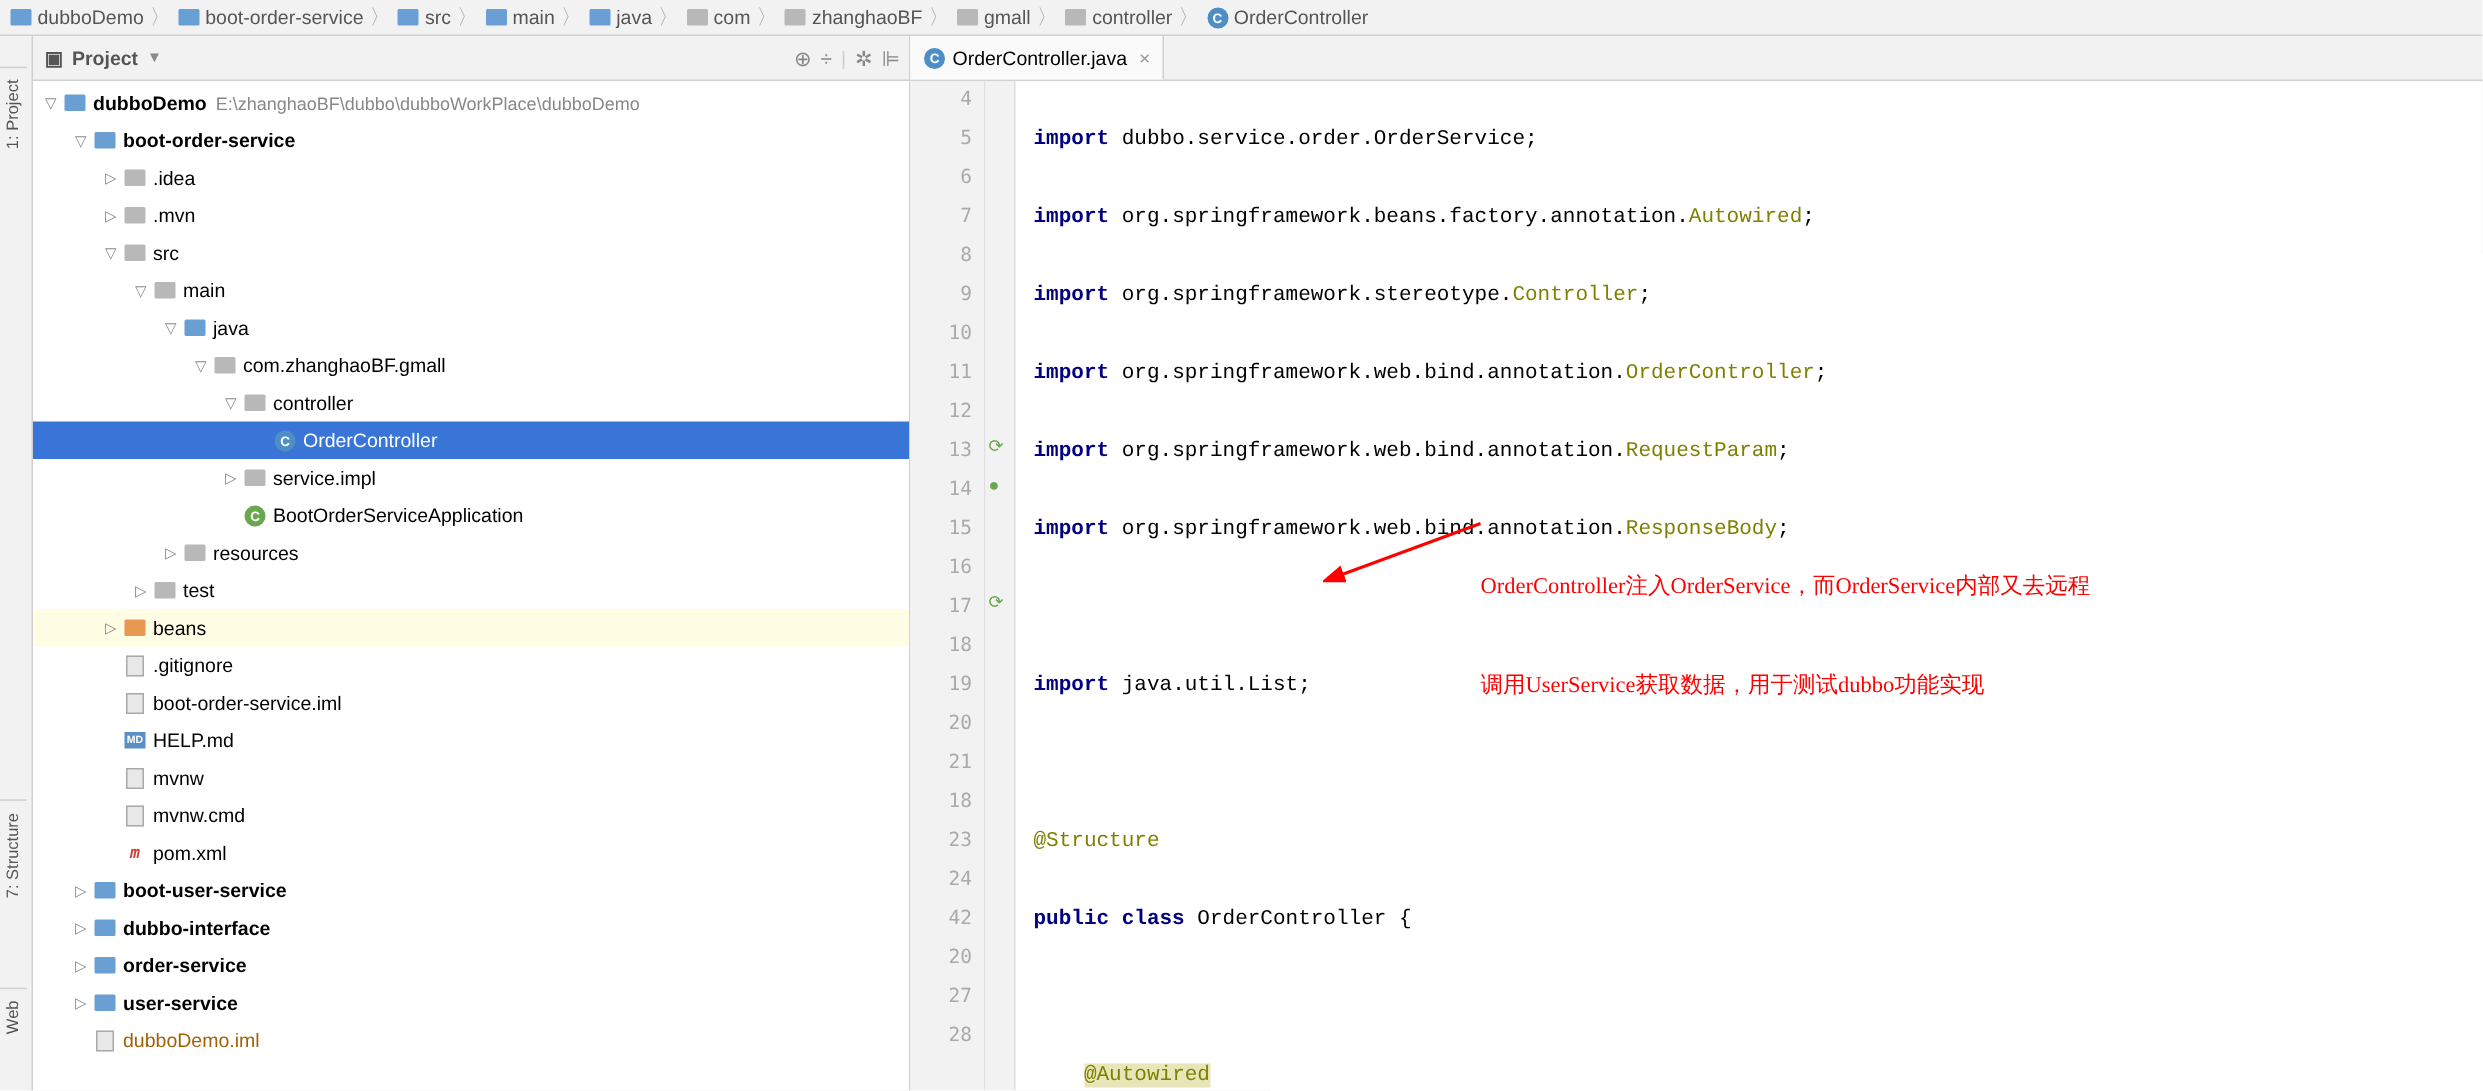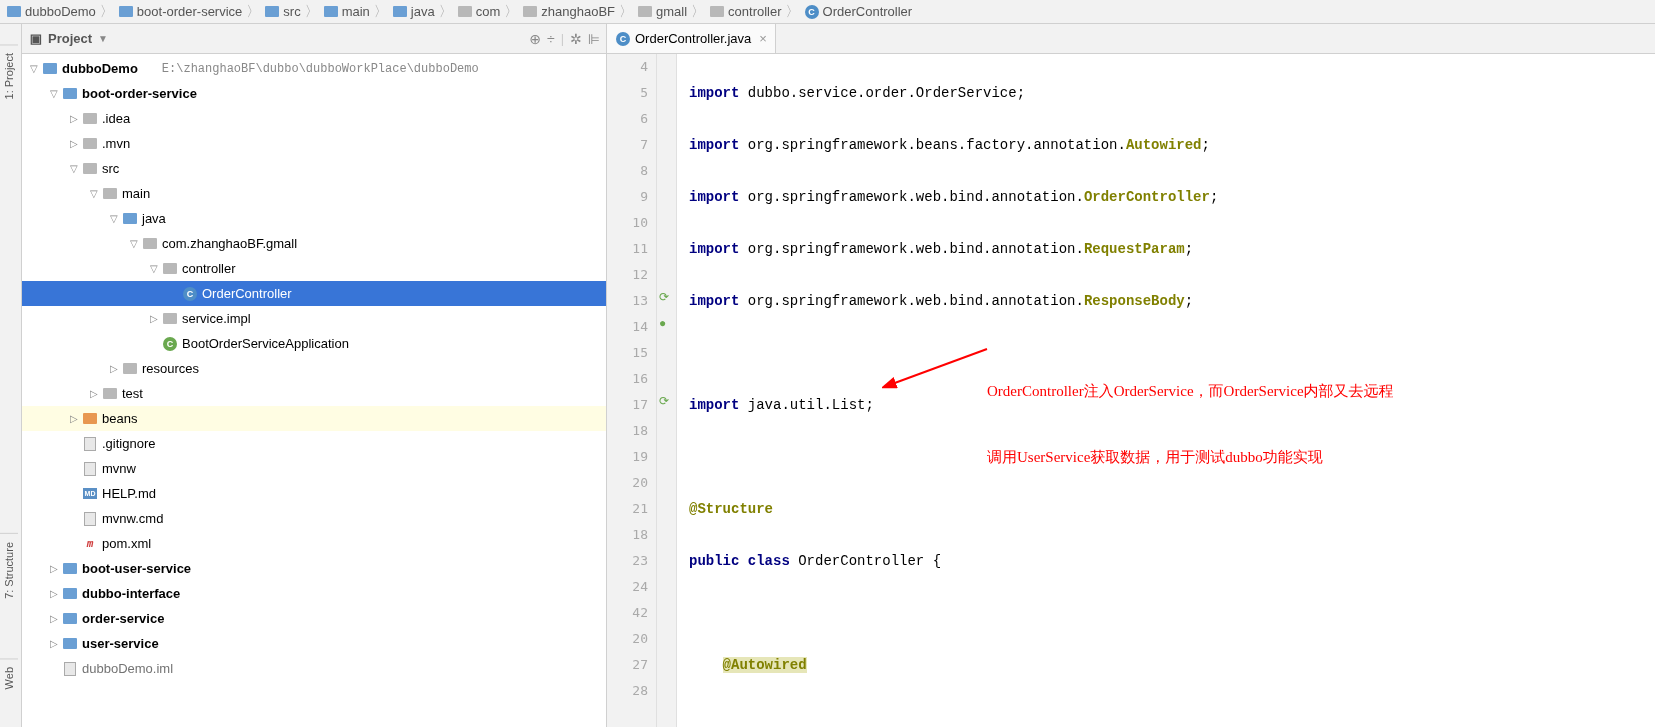--- a/index.html
+++ b/index.html
@@ -27,39 +27,39 @@
 .panel-tools .dv { color: #ccc; }
 
 .tree { flex: 1; overflow-y: auto; padding: 2px 0; }
 .tree-row { display: flex; align-items: center; height: 25px; cursor: pointer; padding-left: 8px; white-space: nowrap; }
 .tree-row.selected { background: #3875d7; color: #fff; }
 .tree-row.highlight { background: #fffde3; }
 .tree-row .arrow { width: 12px; display: inline-block; color: #888; font-size: 10px; }
 .tree-row .icon { margin-right: 4px; display: inline-flex; }
 .tree-row .label { color: #000; }
 .tree-row.selected .label { color: #fff; }
-.tree-row .meta { color: #888; margin-left: 24px; font-size: 12px; font-family: Liberation Mono, monospace; }
+.tree-row .meta { color: #888; margin-left: 6px; font-size: 12px; }
 .tree-row .label.bold { font-weight: bold; }
 
 .editor-area { flex: 1; background: #fff; display: flex; flex-direction: column; }
 .editor-tabs { display: flex; height: 30px; background: #f2f2f2; border-bottom: 1px solid #d0d0d0; }
 .editor-tab { display: flex; align-items: center; padding: 0 8px; background: #fafafa; border-right: 1px solid #d0d0d0; cursor: pointer; }
 .editor-tab .icon { margin-right: 4px; }
 .editor-tab .close { margin-left: 8px; color: #999; cursor: pointer; font-size: 13px; }
 
 .editor-body { flex: 1; display: flex; overflow: hidden; position: relative; }
 .gutter { width: 50px; background: #f2f2f2; border-right: 1px solid #e0e0e0; text-align: right; padding-right: 8px; color: #aaa; font-family: Consolas, monospace; font-size: 13px; }
 .gutter-marks { width: 20px; background: #f2f2f2; border-right: 1px solid #e0e0e0; position: relative; }
 .gutter-mark { position: absolute; left: 2px; font-size: 12px; }
 .code { flex: 1; font-family: Consolas, "Courier New", monospace; font-size: 14px; line-height: 26px; white-space: pre; padding-left: 12px; position: relative; }
 .code-line { height: 26px; }
 .gutter-line { height: 26px; line-height: 26px; }
 
 .kw { color: #000080; font-weight: bold; }
-.anno { color: #808000; font-weight: bold; }
+.anno { color: #808000; }
 .anno-bg { background: #e6e6b8; }
 .classname { color: #000; }
 
 .annotation-overlay { position: absolute; color: #ff0000; font-family: SimSun, serif; font-size: 15px; line-height: 22px; }
 .arrow-svg { position: absolute; pointer-events: none; }
 
 .icon { display: inline-flex; align-items: center; justify-content: center; width: 16px; height: 16px; }
 .i-folder-blue { background: #6a9fd4; border-radius: 1px; width: 14px; height: 11px; }
 .i-folder-module { background: #6a9fd4; border-radius: 1px; width: 14px; height: 11px; position: relative; }
 .i-folder-gray { background: #b8b8b8; border-radius: 1px; width: 14px; height: 11px; }
@@ -275,30 +275,36 @@
       <div class="tree-row" style="padding-left:60px">
           <span class="icon">
             <span class="i-file"></span>
           </span>
           <span class="label">.gitignore</span>
         </div>
       <div class="tree-row" style="padding-left:60px">
           <span class="icon">
             <span class="i-file"></span>
           </span>
+          <span class="label">boot-order-service.iml</span>
+        </div>
+      <div class="tree-row" style="padding-left:60px">
+          <span class="icon">
+            <span class="i-md">MD</span>
+          </span>
+          <span class="label">HELP.md</span>
+        </div>
+      <div class="tree-row" style="padding-left:60px">
+          <span class="icon">
+            <span class="i-file"></span>
+          </span>
           <span class="label">mvnw</span>
         </div>
       <div class="tree-row" style="padding-left:60px">
           <span class="icon">
-            <span class="i-md">MD</span>
-          </span>
-          <span class="label">HELP.md</span>
-        </div>
-      <div class="tree-row" style="padding-left:60px">
-          <span class="icon">
             <span class="i-file"></span>
           </span>
           <span class="label">mvnw.cmd</span>
         </div>
       <div class="tree-row" style="padding-left:60px">
           <span class="icon">
             <span class="i-xml">m</span>
           </span>
           <span class="label">pom.xml</span>
         </div>
@@ -327,21 +333,21 @@
           <span class="arrow">▷</span>
           <span class="icon">
             <span class="i-folder-module"></span>
           </span>
           <span class="label bold">user-service</span>
         </div>
       <div class="tree-row" style="padding-left:40px">
           <span class="icon">
             <span class="i-file"></span>
           </span>
-          <span class="label" style="color:#737373">dubboDemo.iml</span>
+          <span class="label" style="color:#a16207">dubboDemo.iml</span>
         </div>
     </div>
   </div>
 
   <div class="editor-area">
     <div class="editor-tabs">
       <div class="editor-tab">
         <span class="icon">
             <span class="i-class">C</span>
           </span>
@@ -379,20 +385,21 @@
         <div class="gutter-line">28</div>
       </div>
       <div class="gutter-marks">
         <span class="gutter-mark" style="top:236px;color:#6aa84f">⟳</span>
         <span class="gutter-mark" style="top:262px;color:#6aa84f">●</span>
         <span class="gutter-mark" style="top:340px;color:#6aa84f">⟳</span>
       </div>
       <div class="code">
 <div class="code-line"><span class="kw">import </span><span>dubbo.service.order.OrderService;</span></div>
 <div class="code-line"><span class="kw">import </span><span>org.springframework.beans.factory.annotation.</span><span class="anno">Autowired</span>;</div>
+<div class="code-line"><span class="kw">import </span><span>org.springframework.stereotype.</span><span class="anno">Controller</span>;</div>
 <div class="code-line"><span class="kw">import </span><span>org.springframework.web.bind.annotation.</span><span class="anno">OrderController</span>;</div>
 <div class="code-line"><span class="kw">import </span><span>org.springframework.web.bind.annotation.</span><span class="anno">RequestParam</span>;</div>
 <div class="code-line"><span class="kw">import </span><span>org.springframework.web.bind.annotation.</span><span class="anno">ResponseBody</span>;</div>
 <div class="code-line"></div>
 <div class="code-line"><span class="kw">import </span><span>java.util.List;</span></div>
 <div class="code-line"></div>
 <div class="code-line"><span class="anno">@Structure</span></div>
 <div class="code-line"><span class="kw">public class </span><span class="classname">OrderController</span> {</div>
 <div class="code-line"></div>
 <div class="code-line">    <span class="anno anno-bg">@Autowired</span></div>

